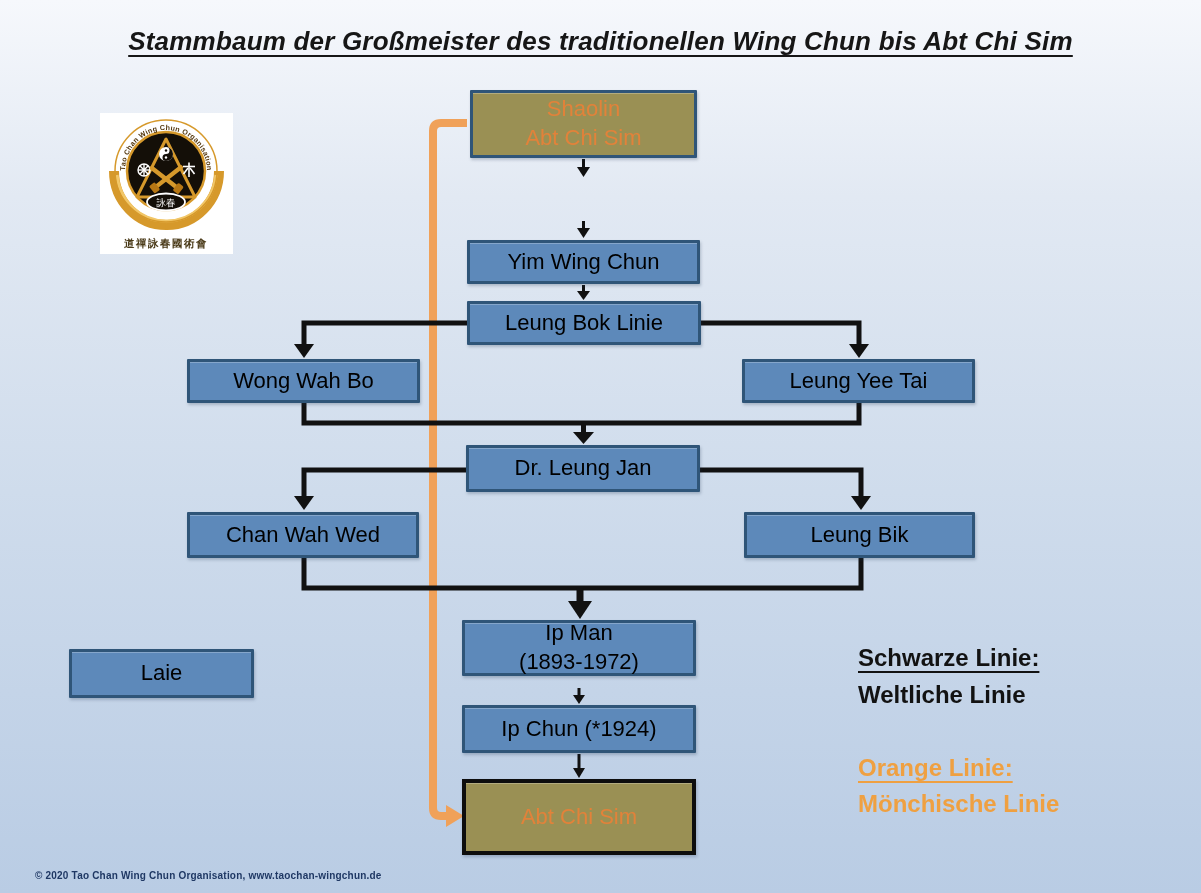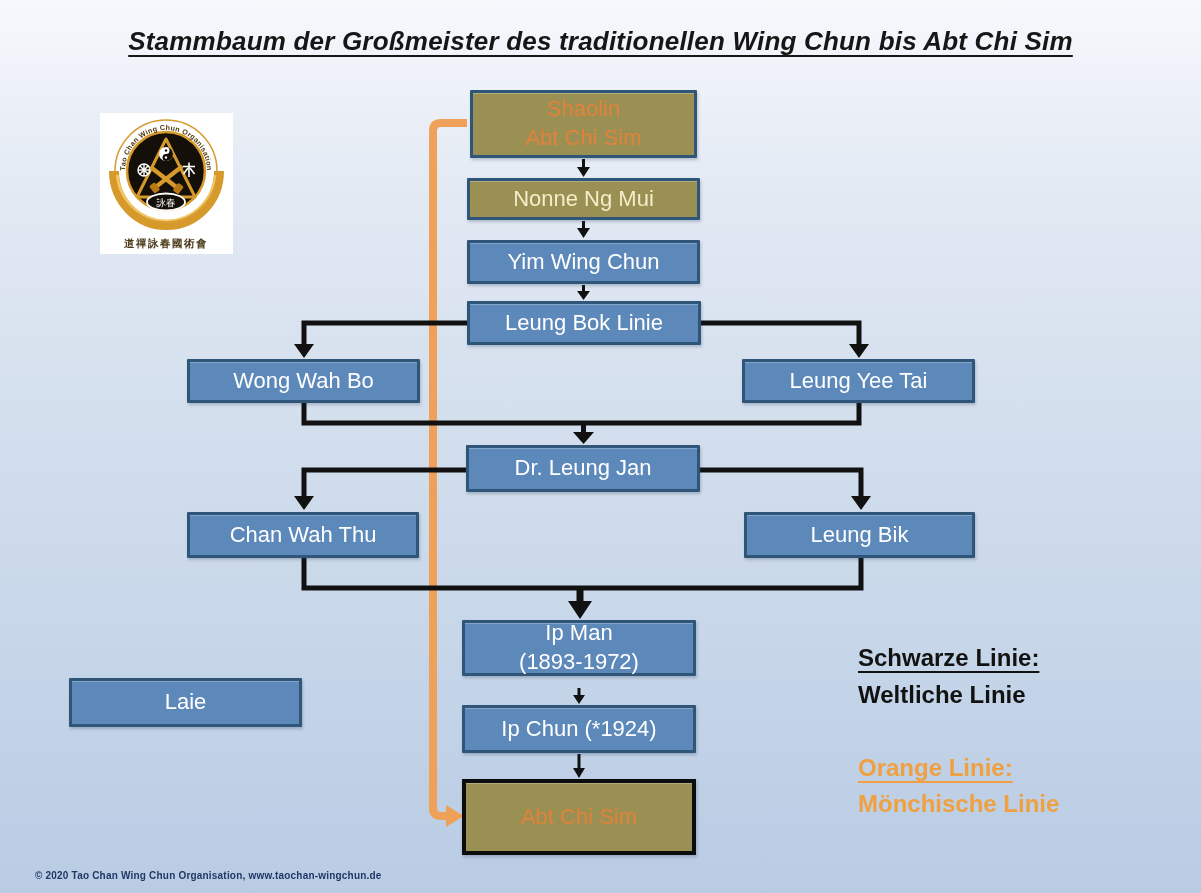--- a/index.html
+++ b/index.html
@@ -15,21 +15,21 @@
     font-size:26px;font-weight:bold;color:#161616;letter-spacing:.2px;
     text-decoration:underline;text-decoration-thickness:2px;text-underline-offset:5px;
   }
   .wires{position:absolute;left:0;top:0;width:1201px;height:893px;}
   .node{
     position:absolute;display:flex;flex-direction:column;align-items:center;justify-content:center;
     border:3px solid #2f5578;border-radius:1px;box-sizing:border-box;
     font-size:22px;line-height:1.3;text-align:center;
     box-shadow:1px 2px 3px rgba(30,50,80,.25), inset 0 1px 0 rgba(255,255,255,.25);
   }
-  .node.blue{background:#5d89ba;color:#ffffff;}
+  .node.blue{background:#5d89ba;color:#000000;}
   .node.olive{background:#9a9054;color:#f3edca;}
   .node.olive .orange, .node .orange{color:#e2823a;}
   .node.black-border{border:4px solid #0d0d0d;border-radius:0;}
   .legend-line{position:absolute;left:858px;font-size:24px;font-weight:bold;white-space:nowrap;}
   .legend-line.black{color:#121212;}
   .legend-line.orangec{color:#efa041;}
   .underlined{text-decoration:underline;text-decoration-thickness:2px;text-underline-offset:5px;}
   .footer{
     position:absolute;left:35px;top:870px;
     font-size:10px;font-weight:bold;color:#1f3864;letter-spacing:.2px;
@@ -135,23 +135,20 @@
     <ellipse cx="66" cy="89" rx="19" ry="8.5" fill="#140f08" stroke="#ffffff" stroke-width="1.8"></ellipse>
     <text x="66" y="92.5" text-anchor="middle" font-size="9.5" fill="#ffffff">詠春</text>
     <text x="66" y="134" text-anchor="middle" font-size="10.5" fill="#4a3a18" letter-spacing="1.5" font-weight="bold">道禪詠春國術會</text>
   </svg>
 
   <div class="node olive" style="left:470px;top:90px;width:227px;height:68px">
     <span class="orange">Shaolin</span>
     <span class="orange">Abt Chi Sim</span>
   </div>
 
-  <div class="node olive" style="left:467px;top:178px;width:233px;height:42px">
-    <span>Nonne Ng Mui</span>
-  </div>
 
   <div class="node blue" style="left:467px;top:240px;width:233px;height:44px">
     <span>Yim Wing Chun</span>
   </div>
 
   <div class="node blue" style="left:467px;top:301px;width:234px;height:44px">
     <span>Leung Bok Linie</span>
   </div>
 
   <div class="node blue" style="left:187px;top:359px;width:233px;height:44px">
@@ -160,41 +157,41 @@
 
   <div class="node blue" style="left:742px;top:359px;width:233px;height:44px">
     <span>Leung Yee Tai</span>
   </div>
 
   <div class="node blue" style="left:466px;top:445px;width:234px;height:47px">
     <span>Dr. Leung Jan</span>
   </div>
 
   <div class="node blue" style="left:187px;top:512px;width:232px;height:46px">
-    <span>Chan Wah Thu</span>
+    <span>Chan Wah Wed</span>
   </div>
 
   <div class="node blue" style="left:744px;top:512px;width:231px;height:46px">
     <span>Leung Bik</span>
   </div>
 
   <div class="node blue" style="left:462px;top:620px;width:234px;height:56px">
     <span>Ip Man</span>
     <span>(1893-1972)</span>
   </div>
 
   <div class="node blue" style="left:462px;top:705px;width:234px;height:48px">
     <span>Ip Chun (*1924)</span>
   </div>
 
   <div class="node olive black-border" style="left:462px;top:779px;width:234px;height:76px">
     <span class="orange">Abt Chi Sim</span>
   </div>
 
-  <div class="node blue" style="left:69px;top:678px;width:233px;height:49px">
+  <div class="node blue" style="left:69px;top:649px;width:185px;height:49px">
     <span>Laie</span>
   </div>
 
 
   <div class="legend-line black underlined" style="top:644px">Schwarze Linie:</div>
   <div class="legend-line black" style="top:681px">Weltliche Linie</div>
   <div class="legend-line orangec underlined" style="top:754px">Orange Linie:</div>
   <div class="legend-line orangec" style="top:790px">Mönchische Linie</div>
 
   <div class="footer">© 2020 Tao Chan Wing Chun Organisation, www.taochan-wingchun.de</div>

